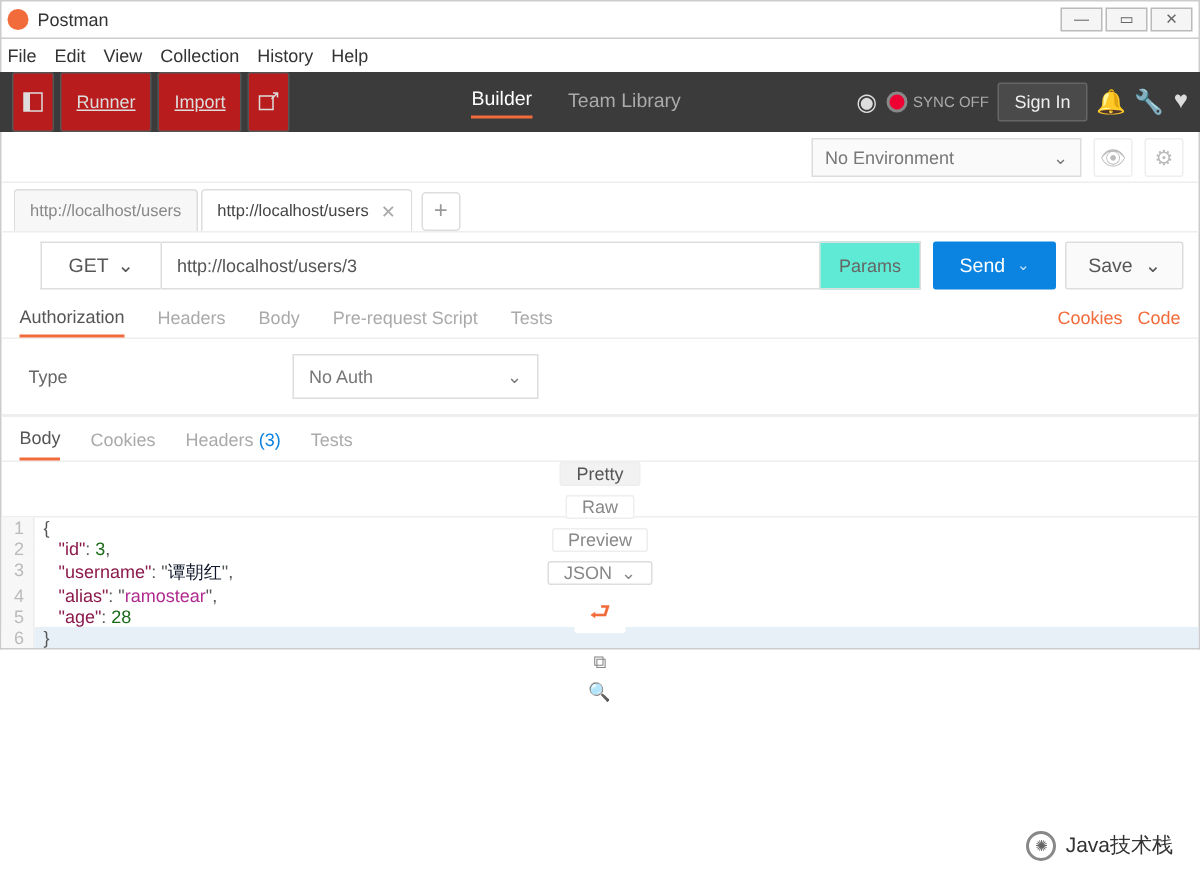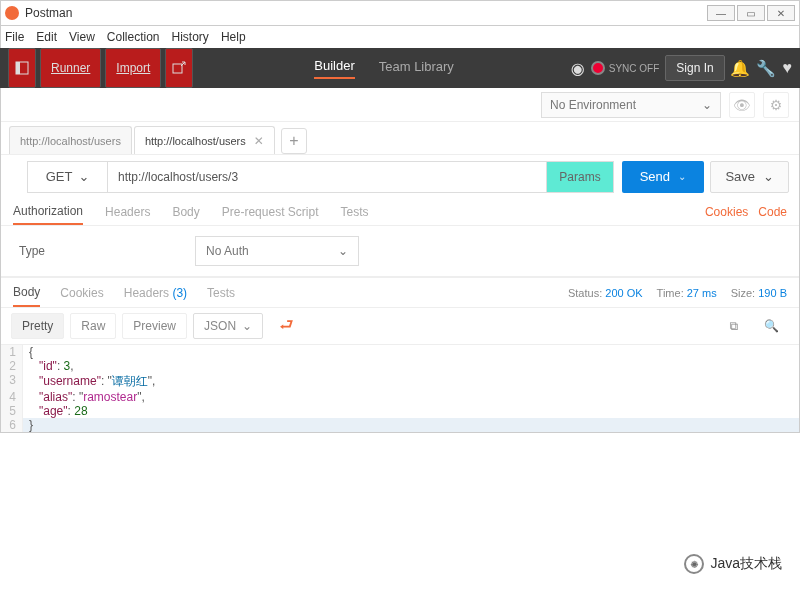--- a/index.html
+++ b/index.html
@@ -41,34 +41,34 @@
 .req-subtabs .st.active { color:#555; border-bottom:2px solid #f26b3a; padding-bottom:5px; margin-bottom:-6px; }
 .req-subtabs .right { margin-left:auto; display:flex; gap:10px; color:#f26b3a; }
 .auth-row { height:52px; display:flex; align-items:center; padding:0 18px; gap:150px; border-bottom:2px solid #eee; }
 .auth-row .lbl { font-size:12px; color:#666; }
 .auth-select { width:164px; height:30px; border:1px solid #ddd; display:flex; align-items:center; justify-content:space-between; padding:0 10px; color:#777; font-size:12px; }
 .resp-tabs { height:30px; display:flex; align-items:center; padding:0 12px; gap:20px; font-size:12px; color:#aaa; border-bottom:1px solid #eee; }
 .resp-tabs .rt.active { color:#555; border-bottom:2px solid #f26b3a; padding-bottom:6px; margin-bottom:-7px; }
 .resp-tabs .count { color:#0b83e0; }
 .resp-tabs .status { margin-left:auto; display:flex; gap:14px; font-size:11px; color:#888; }
 .resp-tabs .status .val { color:#0b83e0; }
-.viewer-bar { height:36px; display:flex; align-items:center; padding:0 10px; gap:6px; }
+.viewer-bar { height:36px; display:flex; align-items:center; padding:0 10px; gap:6px;flex-direction:column; }
 .vbtn { height:26px; padding:0 10px; border:1px solid #eee; background:#fff; color:#888; font-size:12px; display:flex; align-items:center; border-radius:2px; }
 .vbtn.active { background:#f2f2f2; color:#555; }
 .fmt-select { border:1px solid #ddd; gap:6px; }
 .wrap-btn { border:none; color:#f26b3a; font-size:16px; }
 .viewer-bar .spacer { flex:1; }
 .code { font-family:Consolas,Menlo,monospace; font-size:12px; border-top:1px solid #eee; }
 .code .line { display:flex; }
 .code .gutter { width:22px; text-align:right; padding-right:6px; color:#bbb; background:#f7f7f7; border-right:1px solid #eee; user-select:none; }
 .code .txt { padding-left:6px; white-space:pre; }
 .code .line.hl { background:#e8f0f7; }
 .k { color:#8b1a4b; }
 .n { color:#1a6b1a; }
-.s1 { color:#0369a1; }
+.s1 { color:#0f172a; }
 .s2 { color:#b02a8f; }
 .punc { color:#555; }
 .watermark { position:absolute; right:18px; bottom:18px; display:flex; align-items:center; gap:6px; font-size:14px; color:#333; }
 .watermark .wm-circle { width:20px; height:20px; border-radius:50%; border:2px solid #888; display:flex; align-items:center; justify-content:center; font-size:10px; color:#666; }
 </style>
 </head>
 <body>
 
 <div class="titlebar">
   <span class="logo"></span>
@@ -184,25 +184,20 @@
   </div>
 
   <div class="resp-tabs">
     <span class="rt active">Body</span>
     <span class="rt">Cookies</span>
     <span class="rt">
       <span>Headers</span>
       <span class="count">(3)</span>
     </span>
     <span class="rt">Tests</span>
-    <div class="status">
-      <span><span>Status:</span> <span class="val">200 OK</span></span>
-      <span><span>Time:</span> <span class="val">27 ms</span></span>
-      <span><span>Size:</span> <span class="val">190 B</span></span>
-    </div>
   </div>
 
   <div class="viewer-bar">
     <div class="vbtn active">Pretty</div>
     <div class="vbtn">Raw</div>
     <div class="vbtn">Preview</div>
     <div class="vbtn fmt-select">
       <span>JSON</span>
       <span>⌄</span>
     </div>

